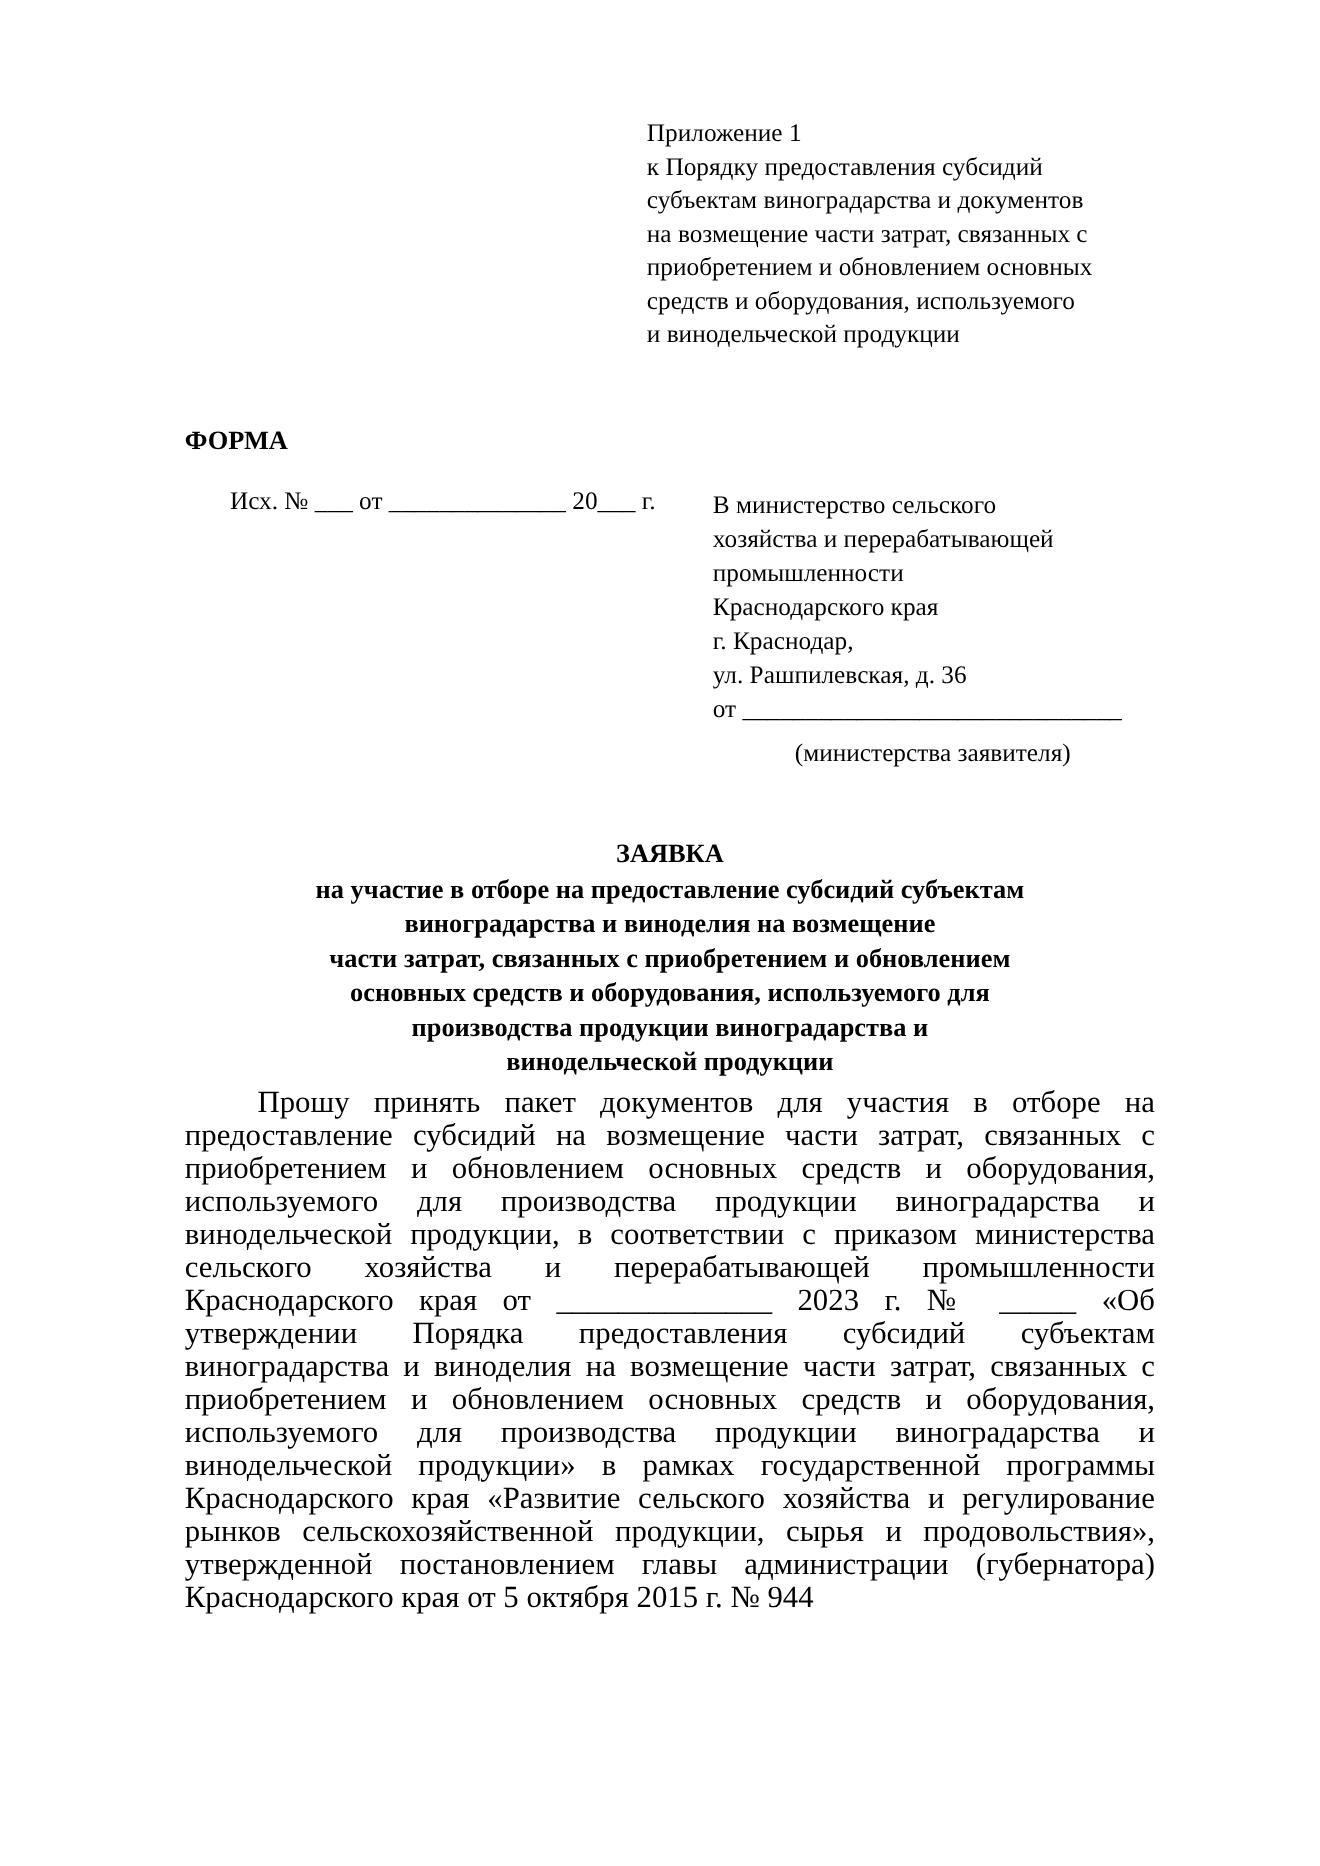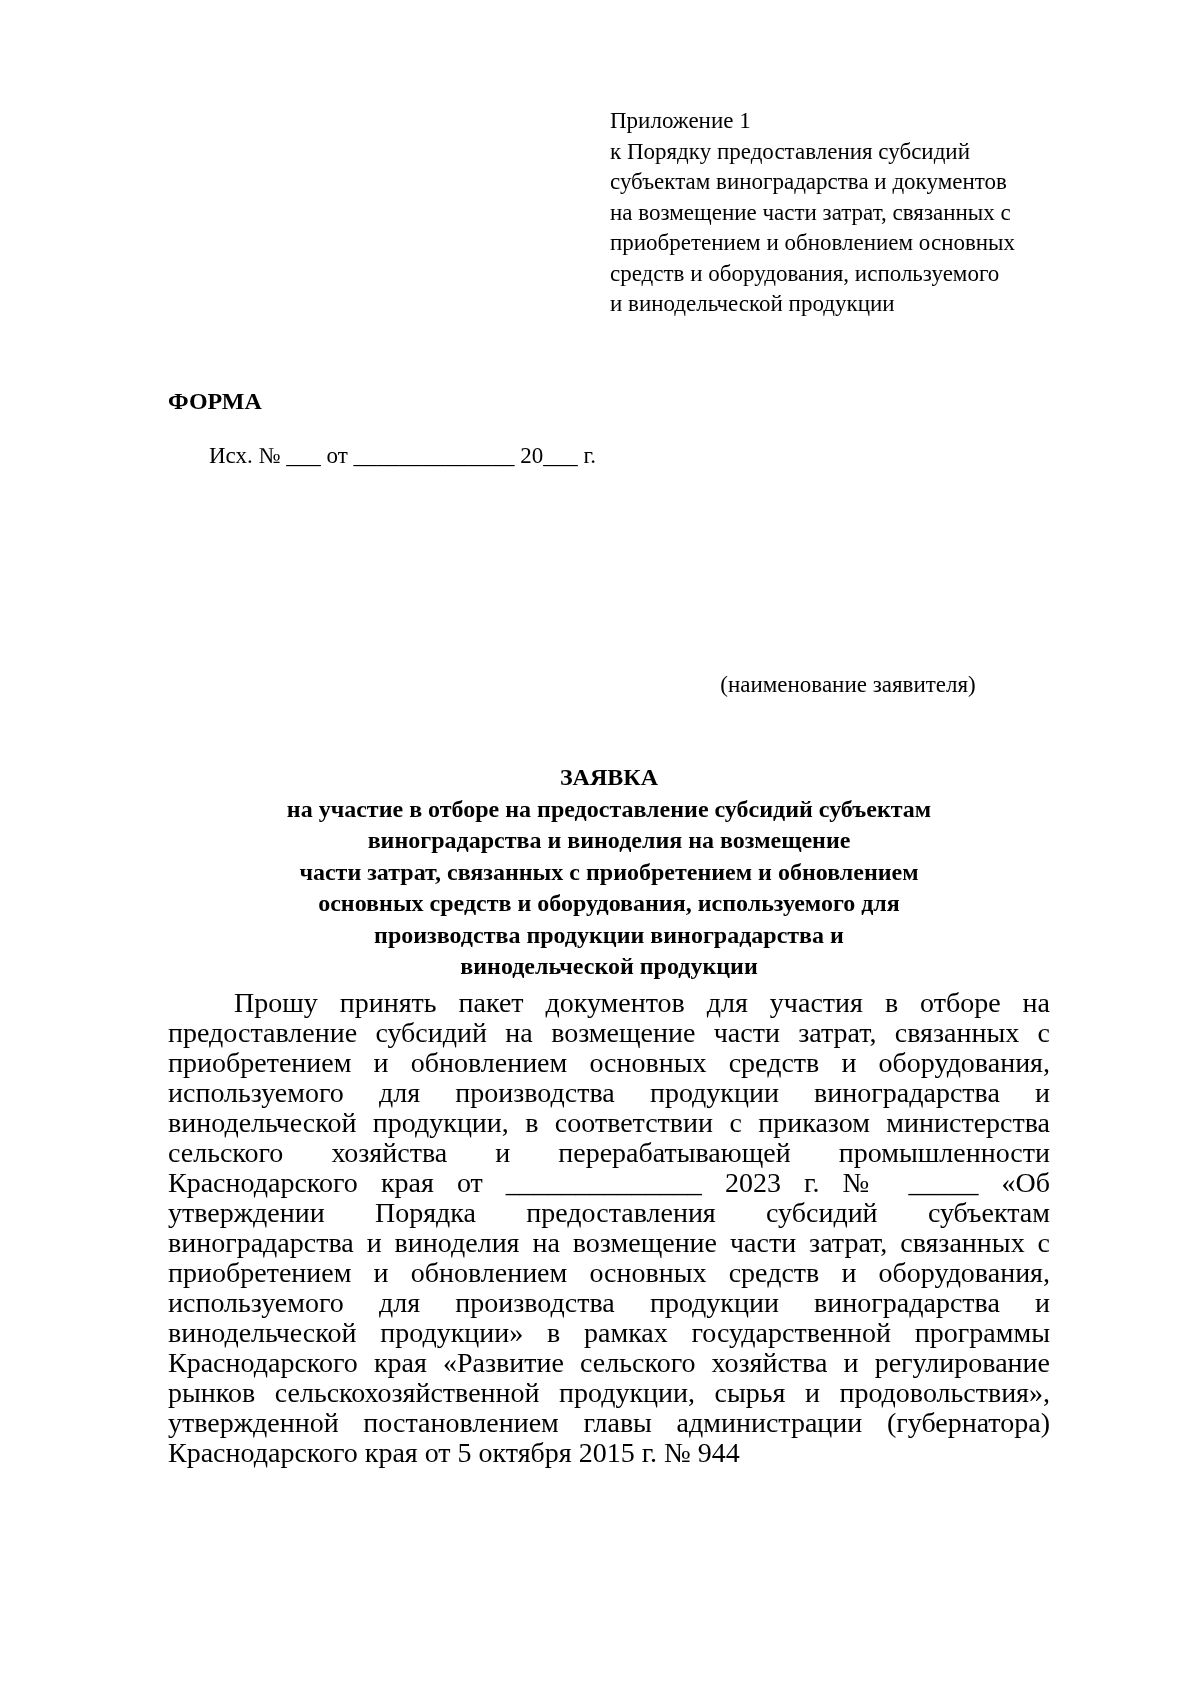--- a/index.html
+++ b/index.html
@@ -13,21 +13,20 @@
     font-family: "Liberation Serif", "DejaVu Serif", serif;
     overflow: hidden;
   }
   .appendix {
     position: absolute;
     left: 588px;
     top: 106px;
     width: 475px;
     font-size: 23px;
     line-height: 30.5px;
-    margin-left: 22px;
   }
   .form-label {
     position: absolute;
     left: 168px;
     top: 388px;
     font-size: 24px;
     font-weight: bold;
   }
   .ref-line {
     position: absolute;
@@ -89,22 +88,31 @@
     <div>на возмещение части затрат, связанных с</div>
     <div>приобретением и обновлением основных</div>
     <div>средств и оборудования, используемого</div>
     <div>и винодельческой продукции</div>
   </div>
 
   <div class="form-label">ФОРМА</div>
 
   <div class="ref-line">Исх. № ___ от ______________ 20___ г.</div>
 
+  <div class="addressee">
+    <div>В министерство сельского</div>
+    <div>хозяйства и перерабатывающей</div>
+    <div>промышленности</div>
+    <div>Краснодарского края</div>
+    <div>г. Краснодар,</div>
+    <div>ул. Рашпилевская, д. 36</div>
+    <div>от ______________________________</div>
+  </div>
 
-  <div class="addressee-caption">(наименование заявителя)</div>
+  <div class="addressee-caption">(министерства заявителя)</div>
 
   <div class="title-block">
     <div class="title-heading">ЗАЯВКА</div>
     <div>на участие в отборе на предоставление субсидий субъектам</div>
     <div>виноградарства и виноделия на возмещение</div>
     <div>части затрат, связанных с приобретением и обновлением</div>
     <div>основных средств и оборудования, используемого для</div>
     <div>производства продукции виноградарства и</div>
     <div>винодельческой продукции</div>
   </div>

